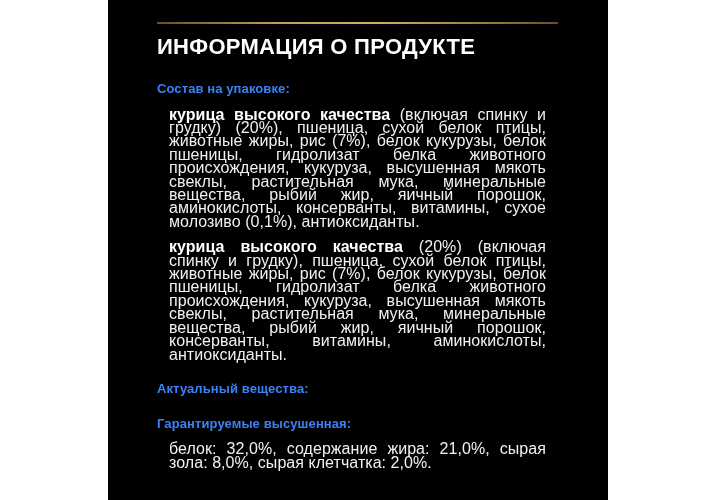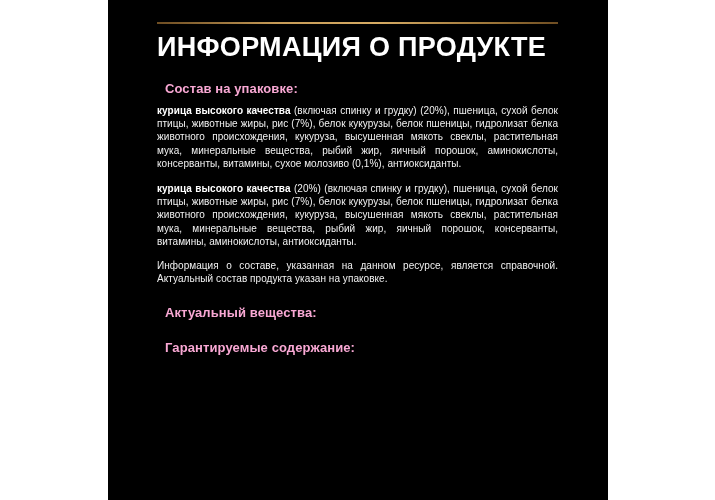--- a/index.html
+++ b/index.html
@@ -26,40 +26,40 @@
     overflow: hidden;
   }
   .gold-rule {
     margin-top: 22px;
     height: 2px;
     background: linear-gradient(90deg, #6e4d22 0%, #c79c58 30%, #d6ab64 55%, #9a7337 85%, #6e4d22 100%);
   }
   h1.page-title {
     margin: 8px 0 0 0;
     color: #ffffff;
-    font-size: 27px;
+    font-size: 22px;
     line-height: 30px;
     font-weight: 700;
     letter-spacing: 0.3px;
     white-space: nowrap;
   }
   section { display: block; }
   h2.sec-heading {
-    margin: 8px;
-    color: #f9a8d4;
+    margin: 0;
+    color: #3b82f6;
     font-size: 13px;
     line-height: 13.6px;
     font-weight: 700;
     white-space: pre-line;
     letter-spacing: 0.1px;
   }
   p.sec-body {
-    margin: 0;
+    margin: 12px;
     color: #f1f1f1;
-    font-size: 10px;
+    font-size: 16px;
     line-height: 13.4px;
     text-align: justify;
     letter-spacing: 0.05px;
   }
   p.sec-body b { color: #ffffff; }
   .sec-pack        { margin-top: 20px; }
   .sec-sticker     { margin-top: 11px; }
   .sec-disclaimer  { margin-top: 10px; }
   .sec-additives   { margin-top: 21px; }
   .sec-guaranteed  { margin-top: 21px; }
@@ -75,25 +75,23 @@
 
   <section class="sec-pack">
     <h2 class="sec-heading">Состав на упаковке:</h2>
     <p class="sec-body"><b>курица высокого качества</b> <span>(включая спинку и грудку) (20%), пшеница, сухой белок птицы, животные жиры, рис (7%), белок кукурузы, белок пшеницы, гидролизат белка животного происхождения, кукуруза, высушенная мякоть свеклы, растительная мука, минеральные вещества, рыбий жир, яичный порошок, аминокислоты, консерванты, витамины, сухое молозиво (0,1%), антиоксиданты.</span></p>
   </section>
 
   <section class="sec-sticker">
     <p class="sec-body"><b>курица высокого качества</b> <span>(20%) (включая спинку и грудку), пшеница, сухой белок птицы, животные жиры, рис (7%), белок кукурузы, белок пшеницы, гидролизат белка животного происхождения, кукуруза, высушенная мякоть свеклы, растительная мука, минеральные вещества, рыбий жир, яичный порошок, консерванты, витамины, аминокислоты, антиоксиданты.</span></p>
   </section>
 
-  <section class="sec-disclaimer">
-    <p class="sec-body">Информация о составе, указанная на данном ресурсе, является справочной. Актуальный состав продукта указан на упаковке.</p>
-  </section>
 
   <section class="sec-additives">
     <h2 class="sec-heading">Актуальный вещества:</h2>
   </section>
 
   <section class="sec-guaranteed">
-    <h2 class="sec-heading">Гарантируемые содержание:</h2>
+    <h2 class="sec-heading">Гарантируемые высушенная:</h2>
+    <p class="sec-body">белок: 32,0%, содержание жира: 21,0%, сырая зола: 8,0%, сырая клетчатка: 2,0%.</p>
   </section>
 
 </div>
 
 </body></html>

